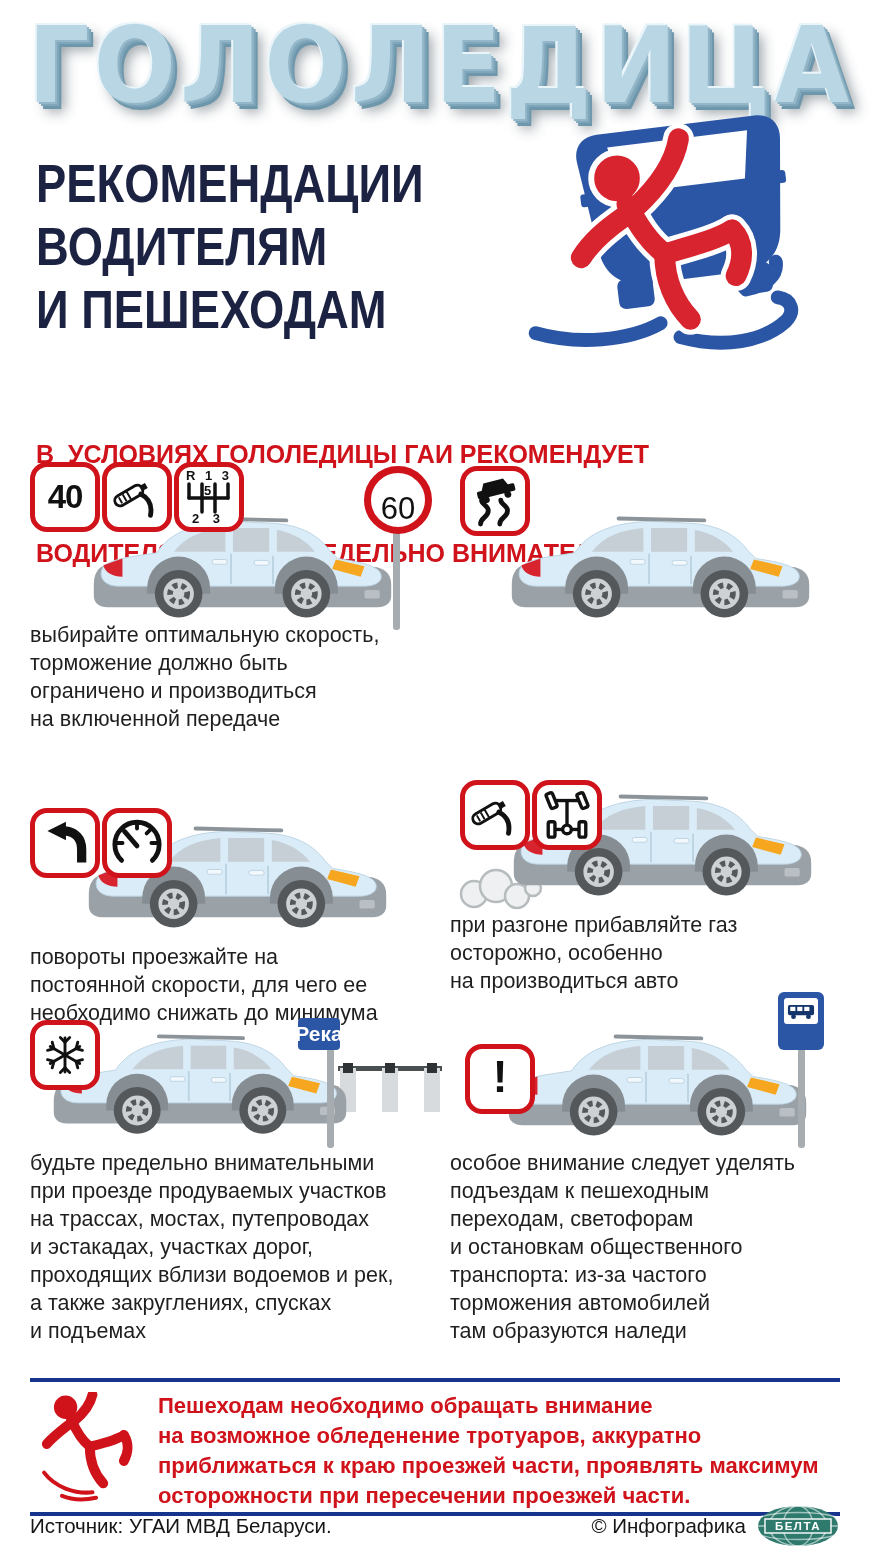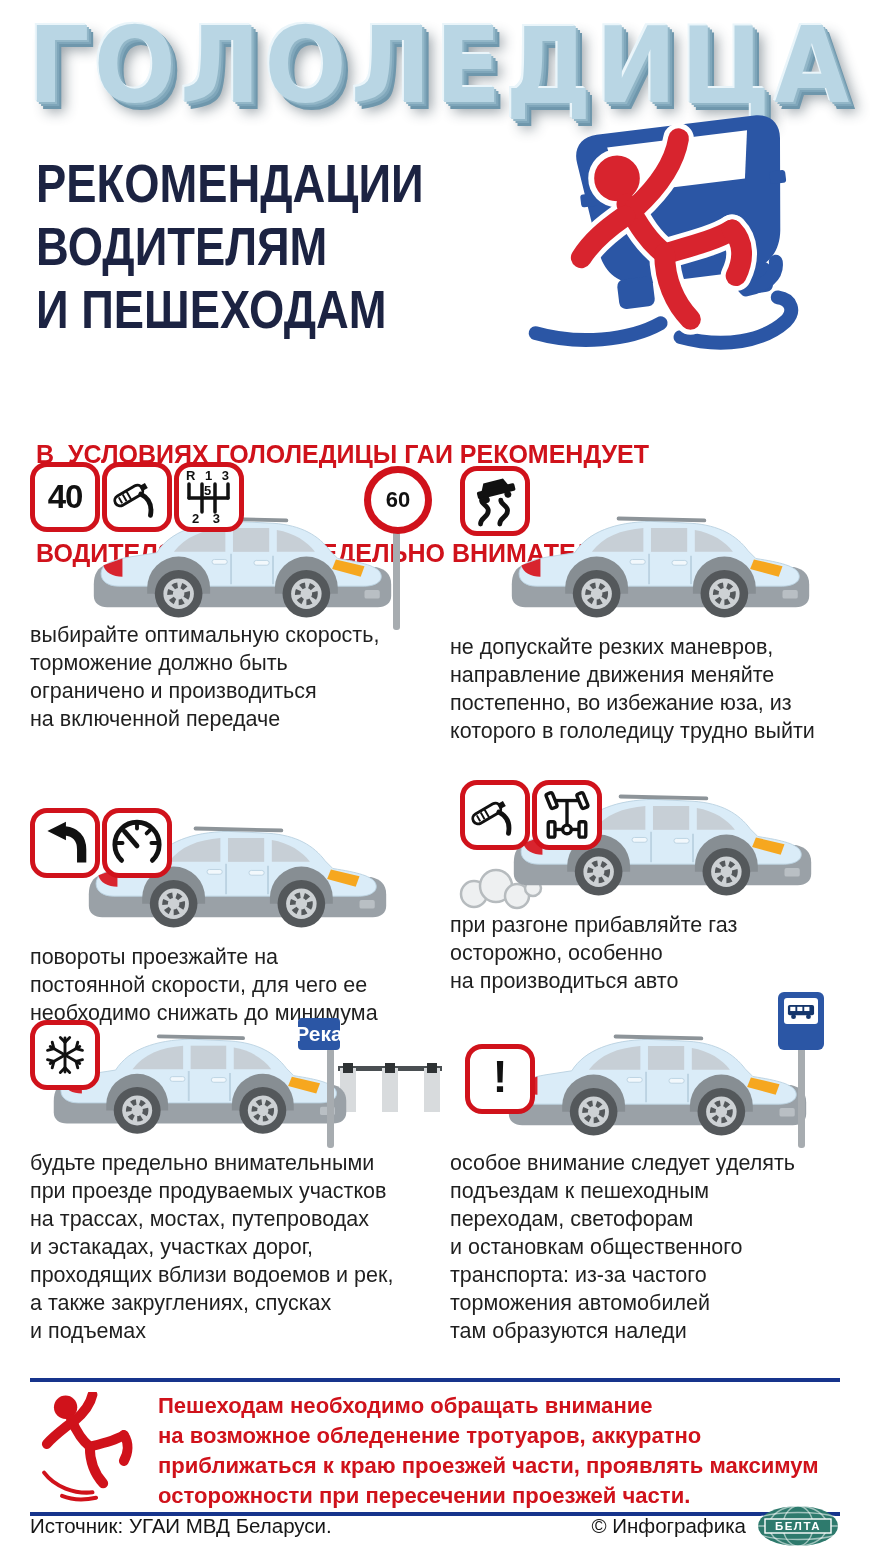--- a/index.html
+++ b/index.html
@@ -26,22 +26,22 @@
   .sign-box{width:60px;height:60px;border:5px solid #d0121b;border-radius:17px;background:#fff;
             display:flex;align-items:center;justify-content:center;position:relative;z-index:3;}
   .num-sign{font-size:33px;font-weight:700;color:#111;letter-spacing:-1px;}
   .bang{font-size:44px;font-weight:900;color:#111;line-height:1;padding-bottom:4px;}
   .gear{position:relative;width:60px;height:60px;border-radius:10px;}
   .gear-top{position:absolute;top:1px;left:0;width:100%;text-align:center;
             font-size:13px;font-weight:700;letter-spacing:3px;color:#111;}
   .gear-bottom{position:absolute;bottom:1px;left:13px;font-size:13px;font-weight:700;
                letter-spacing:5px;color:#111;}
   .sign60{position:absolute;width:54px;height:54px;border-radius:50%;border:7px solid #d0121b;
-          background:#fff;display:flex;align-items:center;justify-content:center;
-          font-size:22px;font-weight:700;color:#111;z-index:2;}
+          background:#fff;display:flex;align-items:flex-end;justify-content:center;
+          font-size:31px;font-weight:400;color:#111;z-index:2;}
   .pole{position:absolute;width:7px;background:#a7acb0;border-radius:3px;z-index:1;}
   .plate{position:absolute;background:#2b56a5;color:#fff;font-weight:700;border-radius:4px;
          display:flex;align-items:center;justify-content:center;z-index:2;}
   .busstop{position:absolute;width:46px;height:58px;background:#2b56a5;border-radius:6px;
            display:flex;justify-content:center;padding-top:6px;box-sizing:border-box;z-index:2;}
   .busstop .inner{width:34px;height:26px;background:#fff;border-radius:3px;
                   display:flex;align-items:center;justify-content:center;}
   .railing{position:absolute;z-index:0;}
   .railing .bar{position:absolute;left:0;right:0;top:12px;height:5px;background:#4a4f52;}
   .railing .post{position:absolute;top:14px;width:16px;height:44px;background:#d8dbdd;}
@@ -286,24 +286,20 @@
           <use href="#sym-car"></use>
         </svg>
       <div class="iconrow" style="left:10px;top:8px;">
         <div class="sign-box">
             <svg width="52" height="52" viewBox="0 0 54 54">
               <use href="#sym-slippery"></use>
             </svg>
           </div>
       </div>
     </div>
-    <p class="tip-text" style="top:176px;">не допускайте резких маневров,
-направление движения меняйте
-постепенно, во избежание юза, из
-которого в гололедицу трудно выйти</p>
   </section>
 
   <section class="tip" style="left:30px;top:802px;width:412px;">
     <div class="illus" style="height:142px;">
       <svg class="car" style="left:55px;top:14px;width:305px;height:126px;">
           <use href="#sym-car"></use>
         </svg>
       <div class="iconrow" style="left:0;top:6px;">
         <div class="sign-box">
             <svg width="50" height="50" viewBox="0 0 54 54">

